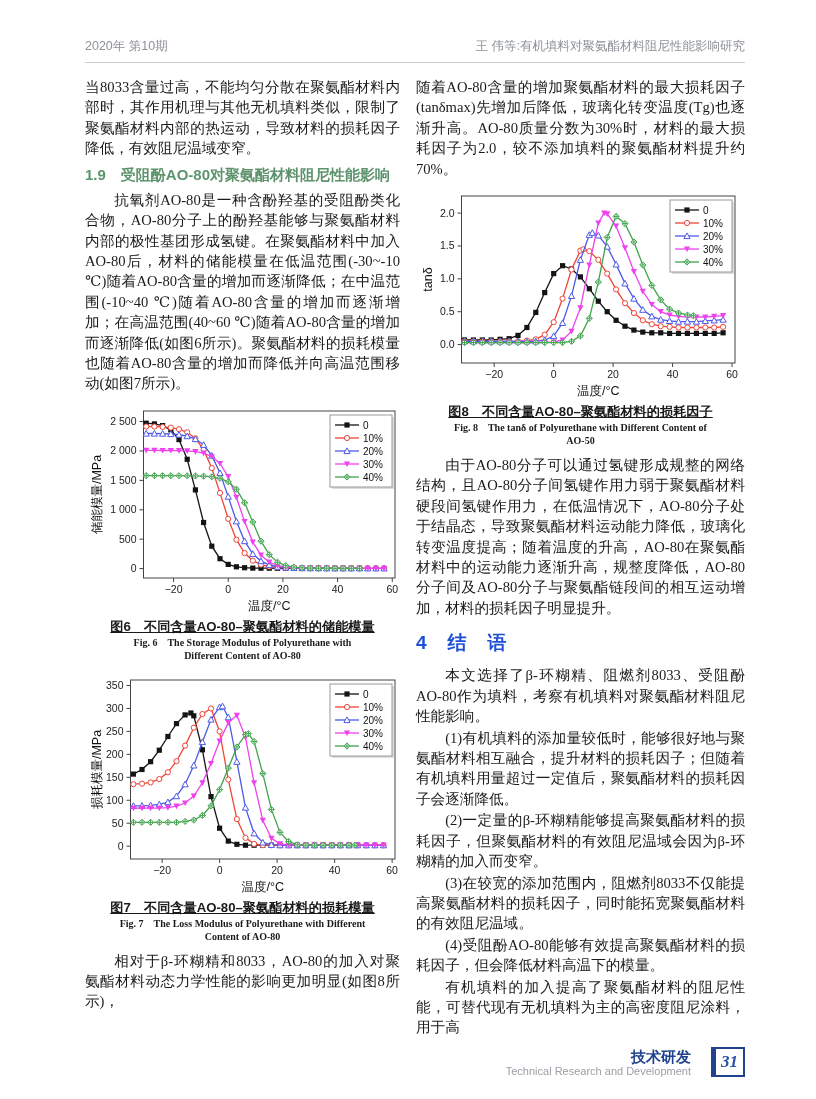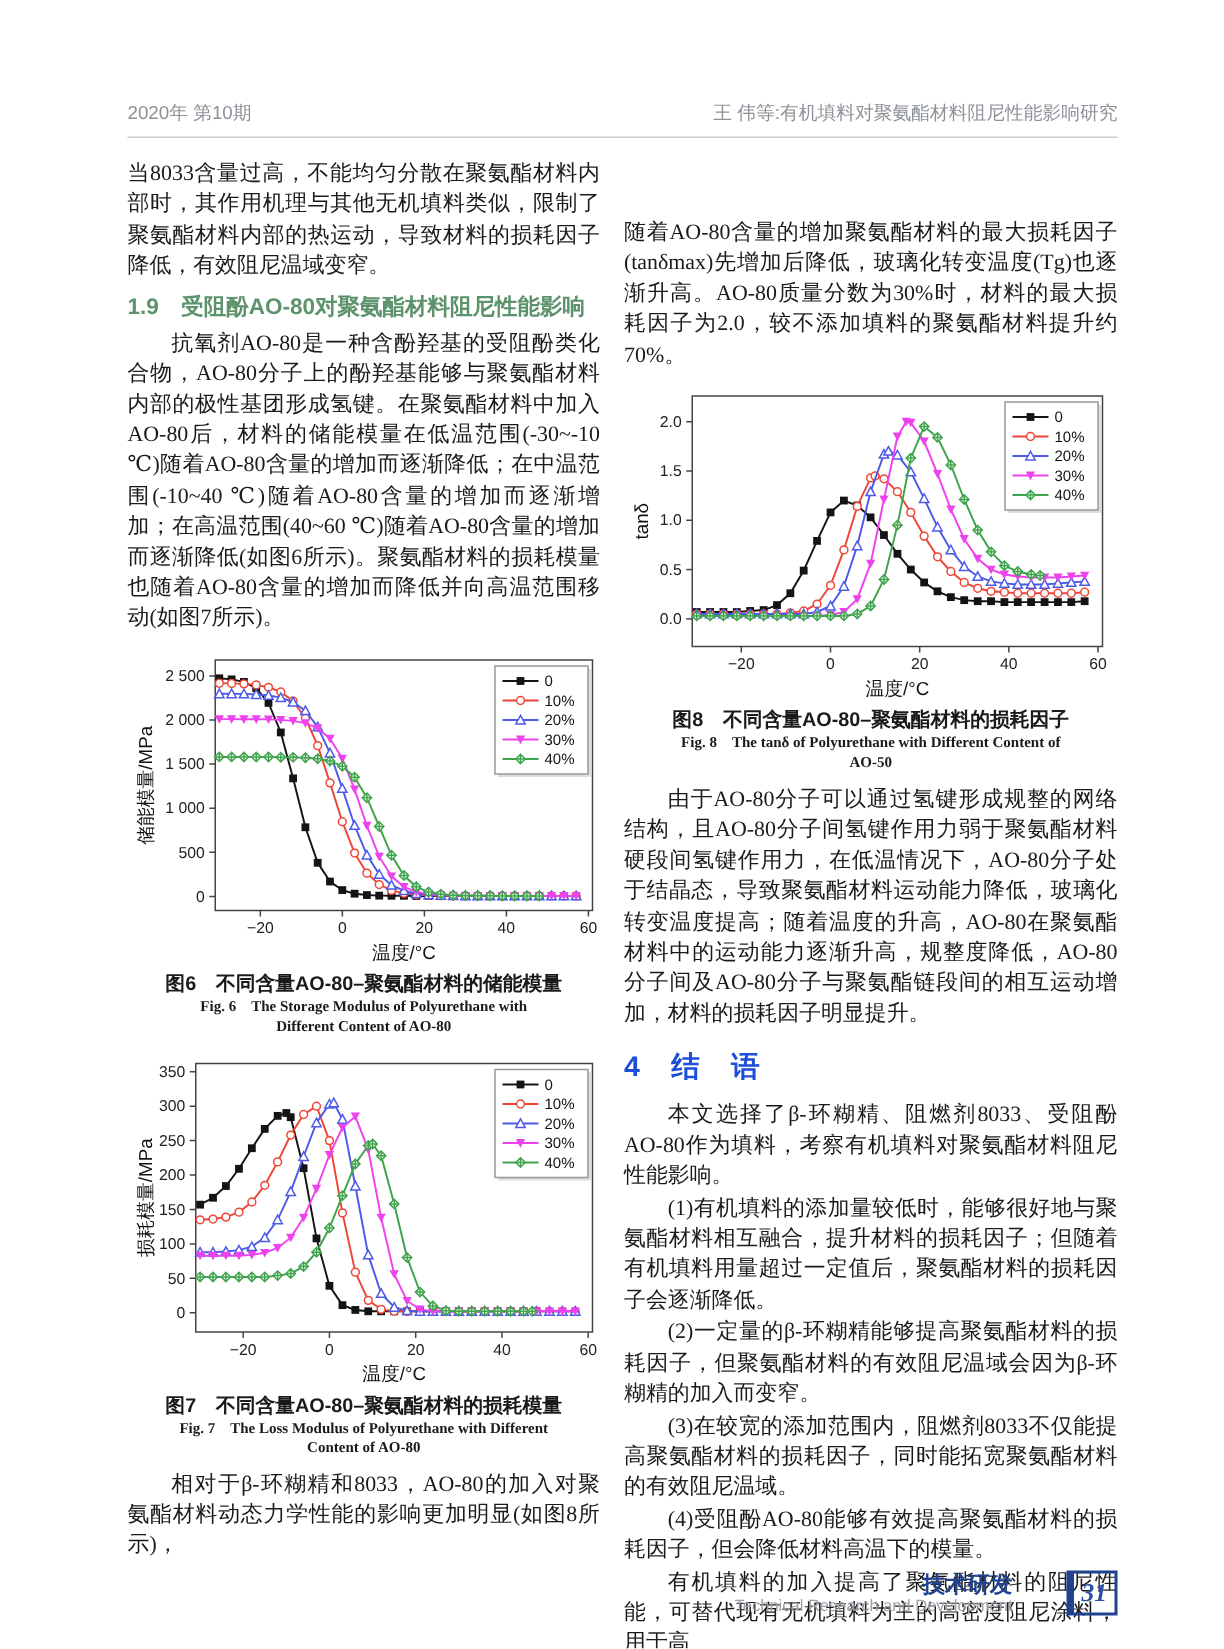--- a/index.html
+++ b/index.html
@@ -1,40 +1,40 @@
 <!DOCTYPE html>
 <html><head>
 <meta charset="utf-8">
 <style>
   html,body{margin:0;padding:0;background:#ffffff;}
   .page{position:relative;width:816px;height:1099px;box-sizing:border-box;
-        padding:67px 71px 0 85px;background:#fff;overflow:hidden;
+        padding:38px 71px 0 85px;background:#fff;overflow:hidden;
         font-family:"Liberation Serif","DejaVu Serif",serif;color:#1a1a1a;}
   .hdr{display:flex;justify-content:space-between;align-items:flex-end;
        font-family:"Liberation Sans",sans-serif;font-size:12.5px;color:#8d9298;}
   .hdr-rule{border:none;border-top:1.5px solid #c9cdd1;margin:7px 0 14px 0;}
   .cols{display:flex;gap:16px;}
   .col-l{width:315px;flex:none;}
-  .col-r{width:329px;flex:none;margin-top:39px;}
+  .col-r{width:329px;flex:none;}
   p.body{font-size:14.6px;line-height:1.4;text-align:justify;margin:0 0 1px 0;}
   p.ind{text-indent:2em;}
   h3.sec{font-family:"Liberation Sans","DejaVu Sans",sans-serif;font-weight:bold;
          font-size:15px;color:#5d936c;margin:7px 0 5px 0;}
   h2.sec4{font-family:"Liberation Sans","DejaVu Sans",sans-serif;font-weight:bold;
           font-size:19px;color:#1d4ed8;margin:12px 0 9px 0;letter-spacing:1px;}
   figure{margin:9px 0 7px 0;text-align:center;}
   .capcn{font-family:"Liberation Sans","DejaVu Sans",sans-serif;font-weight:bold;
-         font-size:13.2px;line-height:1.35;margin-top:3px;}
+         font-size:13.2px;line-height:1.35;margin-top:3px;text-decoration:underline;}
   .capen{font-family:"Liberation Serif","DejaVu Serif",serif;font-weight:bold;
          font-size:10px;line-height:1.35;}
   svg.chart{display:block;margin:0 auto;}
   svg .tk{font:10.5px "Liberation Sans","DejaVu Sans",sans-serif;fill:#222;}
   svg .axl{font:12.5px "Liberation Sans","DejaVu Sans",sans-serif;fill:#111;}
   svg .lg{font:10px "Liberation Sans","DejaVu Sans",sans-serif;fill:#111;}
-  .footer{position:absolute;right:71px;bottom:22px;display:flex;align-items:flex-end;gap:23px;}
+  .footer{position:absolute;right:71px;bottom:22px;display:flex;align-items:flex-end;gap:7px;}
   .f-txt{text-align:right;}
   .f-cn{font-family:"Liberation Sans","DejaVu Sans",sans-serif;font-weight:bold;
         font-size:15px;color:#21438f;line-height:1.1;}
   .f-en{font-family:"Liberation Sans","DejaVu Sans",sans-serif;font-size:11px;color:#9aa0a6;}
   .f-num{box-sizing:border-box;width:34px;height:30px;border:2px solid #21438f;
          border-left-width:5px;display:flex;align-items:center;justify-content:center;
          font-family:"Liberation Serif","DejaVu Serif",serif;font-style:italic;font-weight:bold;
          font-size:17px;color:#2b50a8;margin-left:13px;}
 </style>
 </head>

